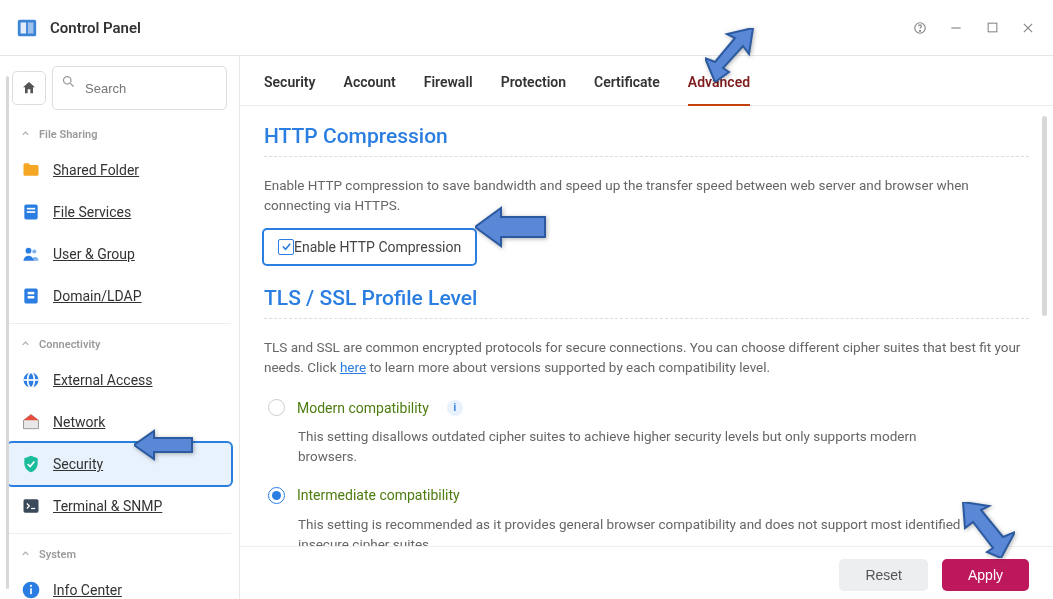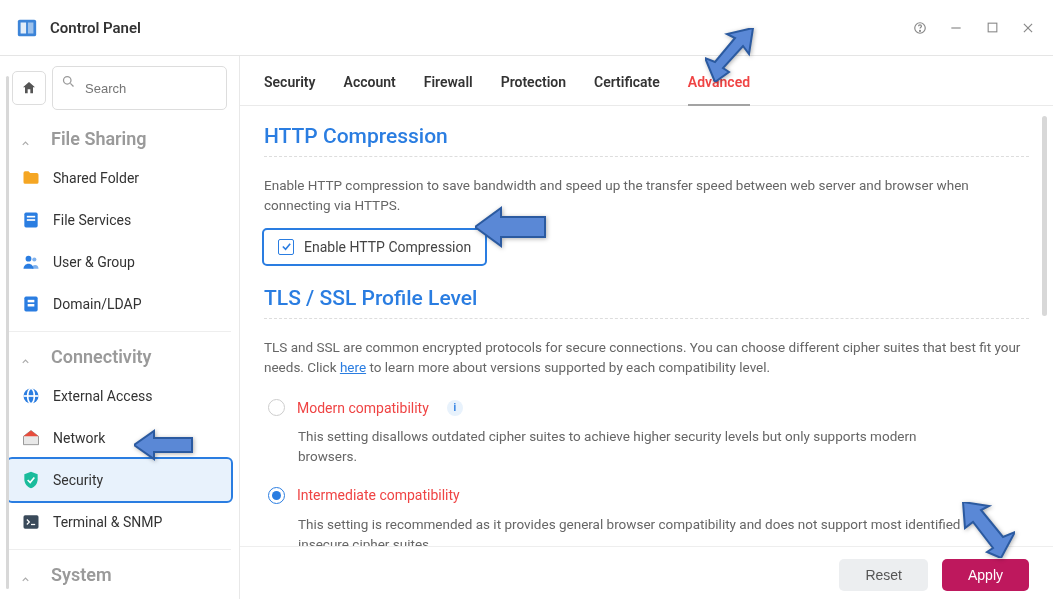--- a/index.html
+++ b/index.html
@@ -15,50 +15,50 @@
     
     .sidebar { width: 240px; border-right: 1px solid #e8e8e8; padding: 10px 8px; position: relative; }
     .sidebar-scroll { position: absolute; left: 6px; top: 20px; bottom: 20px; width: 3px; background: #d8d8d8; border-radius: 2px; }
     
     .search-row { display: flex; align-items: center; gap: 6px; margin-bottom: 10px; padding: 0 4px; }
     .home-btn { width: 34px; height: 34px; border: 1px solid #ddd; border-radius: 5px; display: flex; align-items: center; justify-content: center; background: #fff; cursor: pointer; }
     .search-box { flex: 1; position: relative; }
     .search-box input { width: 100%; height: 44px; border: 1px solid #ddd; border-radius: 5px; padding: 0 10px 0 32px; font-size: 13px; outline: none; color: #888; }
     .search-box .mag { position: absolute; left: 9px; top: 8px; color: #888; }
 
-    .section-header { display: flex; align-items: flex-end; gap: 20px; padding: 8px 12px; color: #9a9a9a; font-size: 18px; font-weight: 600; cursor: pointer; }
+    .section-header { display: flex; align-items: flex-start; gap: 8px; padding: 8px 12px; color: #9a9a9a; font-size: 11px; font-weight: 600; cursor: pointer; }
     .section-chev { color: #aaa; }
     
-    .nav-item { display: flex; align-items: center; gap: 11px; padding: 10px 12px; border-radius: 5px; cursor: pointer; color: #333; font-size: 14px; }
+    .nav-item { display: flex; align-items: center; gap: 11px; padding: 10px 12px; border-radius: 5px; cursor: pointer; color: #333; font-size: 14px; text-decoration: underline; }
     .nav-item.active { background: #e8f2fc; outline: 2px solid #2a7de1; border-radius: 4px; }
     .nav-icon { width: 22px; height: 22px; flex-shrink: 0; display: flex; align-items: center; justify-content: center; }
     .nav-divider { height: 1px; background: #eee; margin: 6px 0; }
     
     .main { flex: 1; display: flex; flex-direction: column; position: relative; }
     .tabs { display: flex; gap: 28px; padding: 18px 24px 0; border-bottom: 1px solid #eaeaea; position: relative; }
     .tab { padding-bottom: 14px; color: #333; font-weight: 600; font-size: 14px; cursor: pointer; }
-    .tab.active { color: #ef4444; border-bottom: 2px solid #a3a3a3; margin-bottom: -1px; }
+    .tab.active { color: #7f1d1d; border-bottom: 2px solid #c2410c; margin-bottom: -1px; }
     
     .content { flex: 1; overflow-y: auto; padding: 18px 24px; position: relative; }
     .content-scroll { position: absolute; right: 6px; top: 10px; height: 200px; width: 5px; background: #d8d8d8; border-radius: 3px; }
     
     .section-title { color: #2a7de1; font-size: 21px; font-weight: 500; padding-bottom: 8px; margin-bottom: 10px; }
     .section-title::after { content: ""; display: block; border-bottom: 1px dashed #ddd; margin-top: 8px; }
     .section-desc { color: #666; font-size: 13.5px; line-height: 1.5; margin-bottom: 14px; }
     .section-desc a { color: #2a7de1; text-decoration: underline; }
     
-    .check-row { display: inline-flex; align-items: center; gap: 10px; padding: 9px 14px; outline: 2px solid #2a7de1; border-radius: 3px; margin-bottom: 22px; }
+    .check-row { display: inline-flex; align-items: center; gap: 0; padding: 9px 14px; outline: 2px solid #2a7de1; border-radius: 3px; margin-bottom: 22px; }
     .checkbox { width: 16px; height: 16px; border: 1.5px solid #2a7de1; border-radius: 2px; display: flex; align-items: center; justify-content: center; color: #2a7de1; }
     
     .radio-group { padding-left: 4px; }
     .radio-row { display: flex; align-items: center; gap: 12px; padding: 8px 0; }
     .radio { width: 17px; height: 17px; border-radius: 50%; border: 1.5px solid #ccc; display: flex; align-items: center; justify-content: center; flex-shrink: 0; cursor: pointer; }
     .radio.checked { border-color: #2a7de1; }
     .radio.checked::after { content: ""; width: 9px; height: 9px; border-radius: 50%; background: #2a7de1; }
-    .radio-label { color: #ef4444; font-size: 14px; }
+    .radio-label { color: #4d7c0f; font-size: 14px; }
     .info-icon { width: 16px; height: 16px; border-radius: 50%; background: #e8f2fc; color: #2a7de1; font-size: 10px; font-weight: 700; display: inline-flex; align-items: center; justify-content: center; margin-left: 6px; }
     .radio-desc { color: #666; font-size: 13.5px; line-height: 1.5; padding: 2px 0 12px 30px; max-width: 700px; }
     
     .footer { display: flex; justify-content: flex-end; gap: 14px; padding: 12px 24px 18px; border-top: 1px solid #eee; }
     .btn { padding: 8px 26px; border-radius: 5px; font-size: 14px; cursor: pointer; border: none; }
     .btn-secondary { background: #eceef0; color: #555; }
     .btn-primary { background: #be185d; color: #fff; font-weight: 500; }
     
     .arrow { position: absolute; z-index: 100; pointer-events: none; }
     .arrow svg { filter: drop-shadow(1px 1px 2px rgba(0,0,0,0.3)); }

